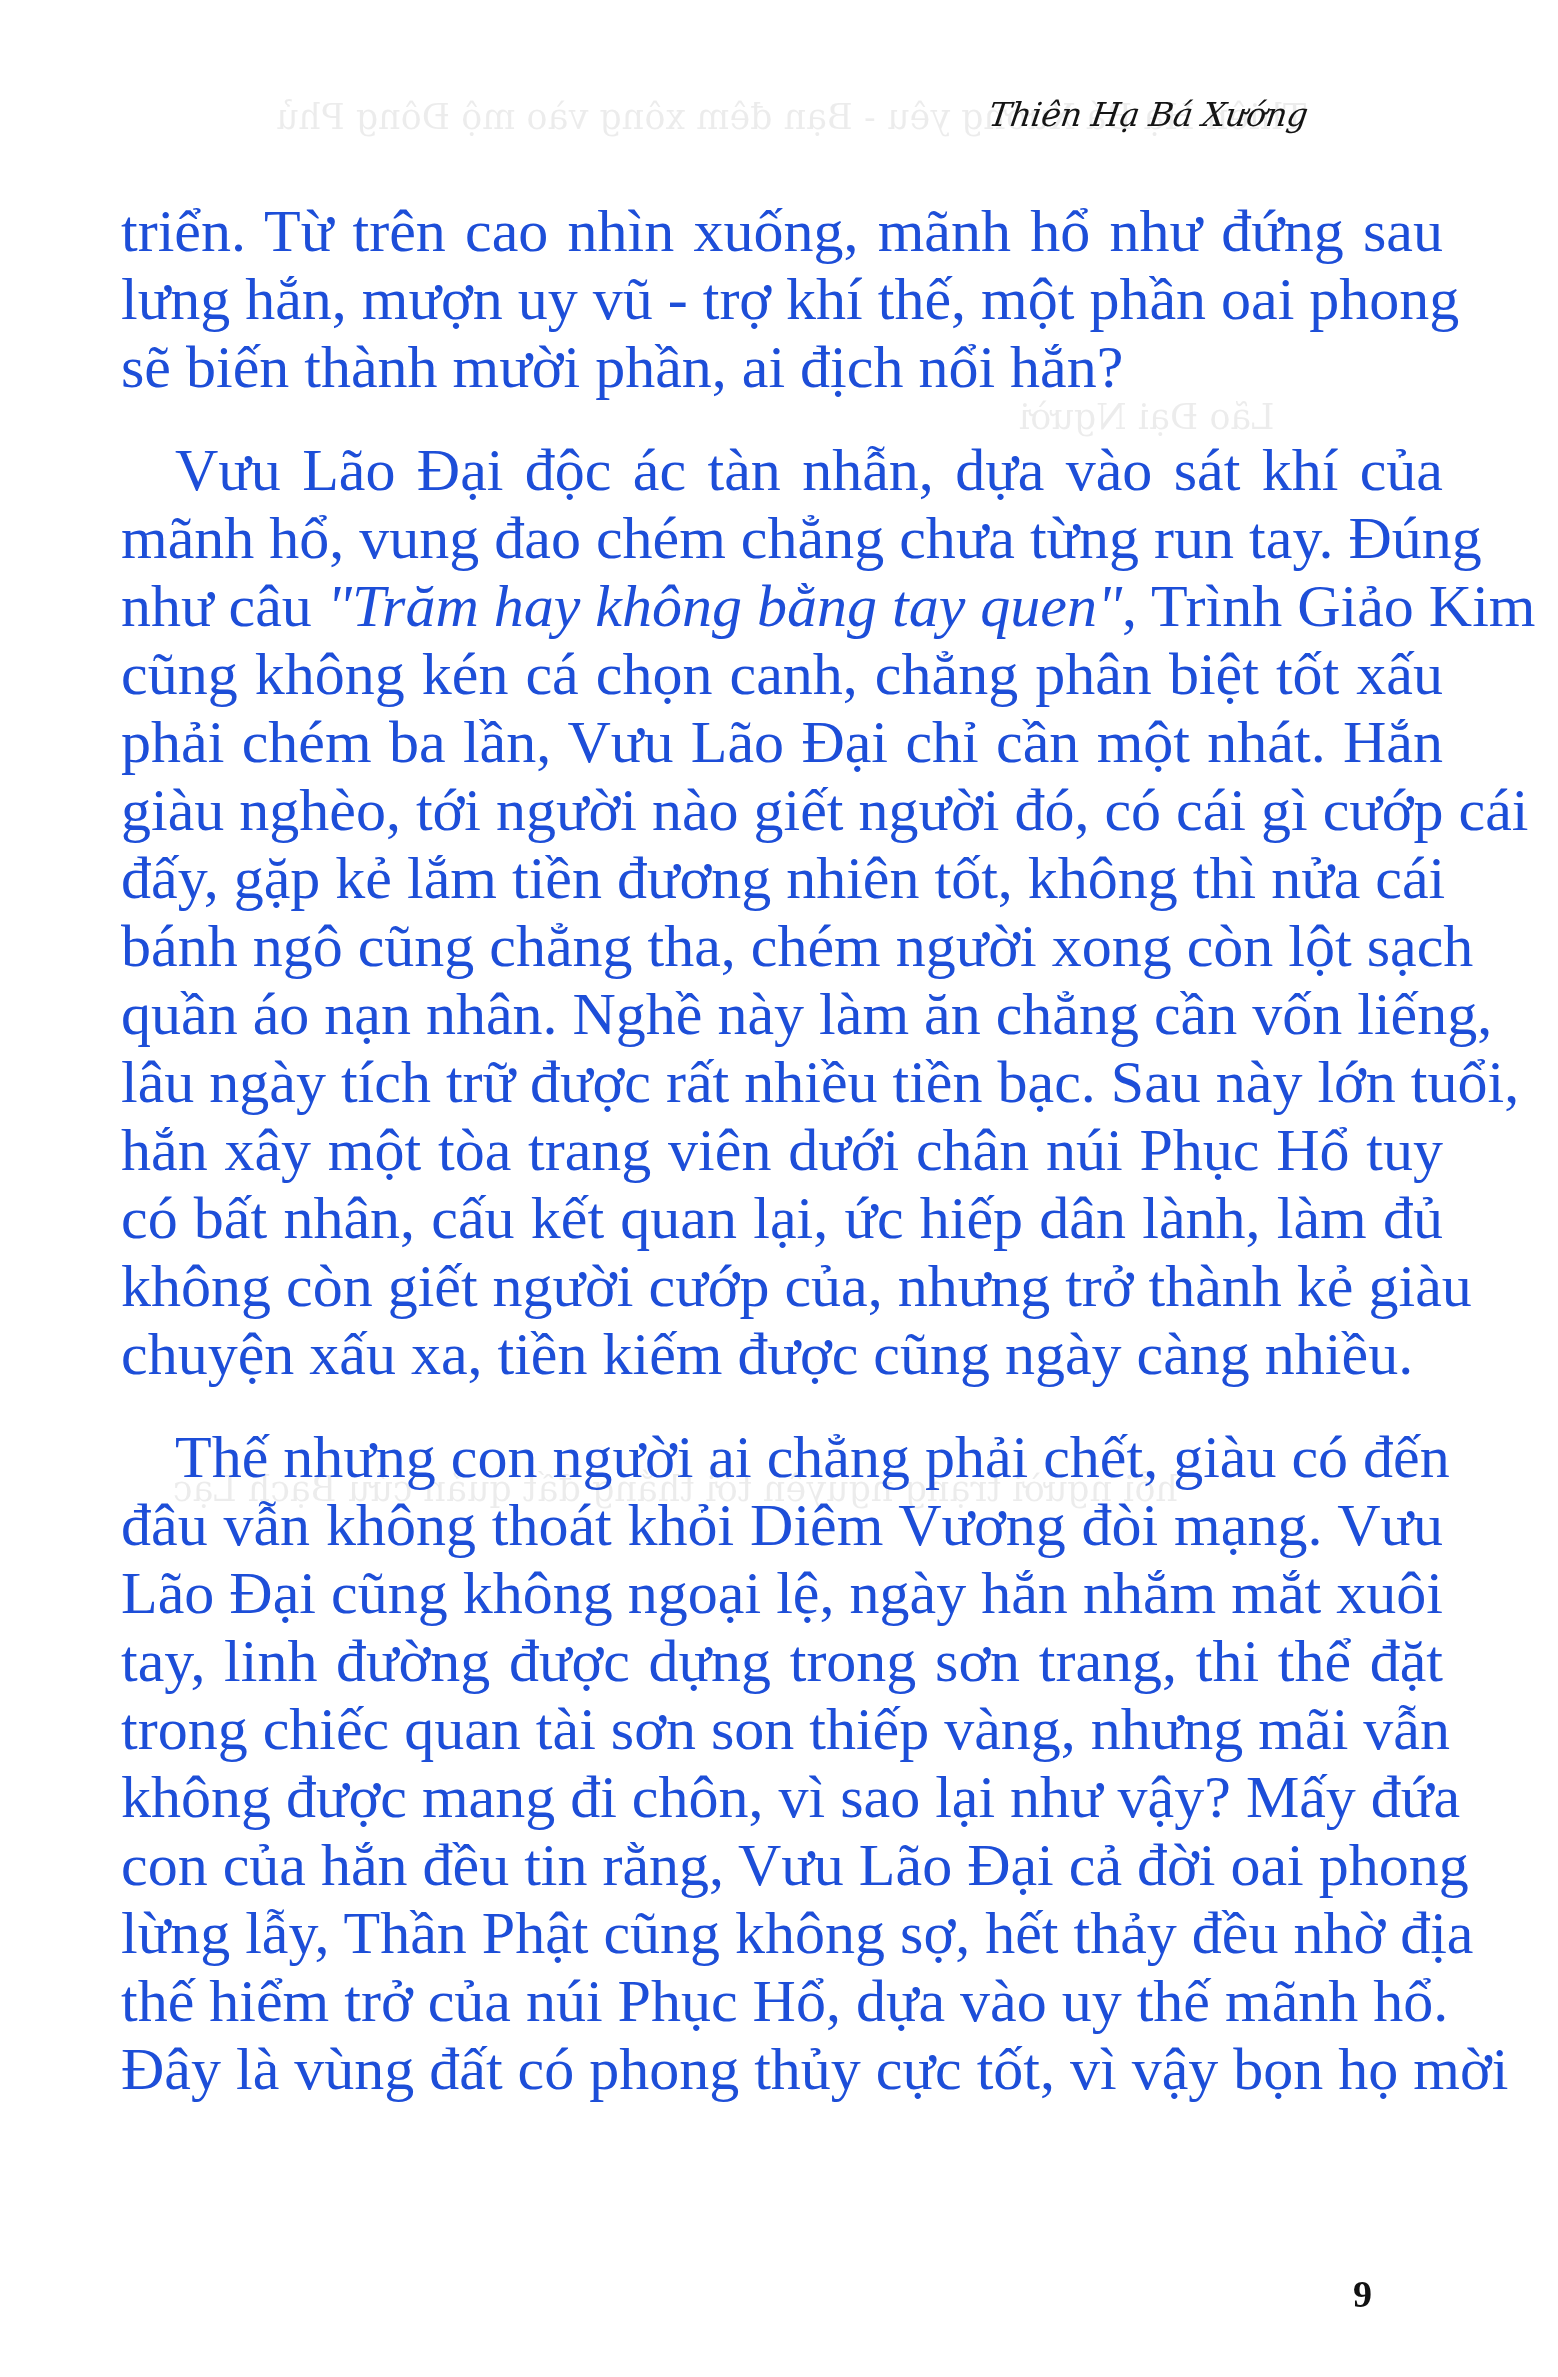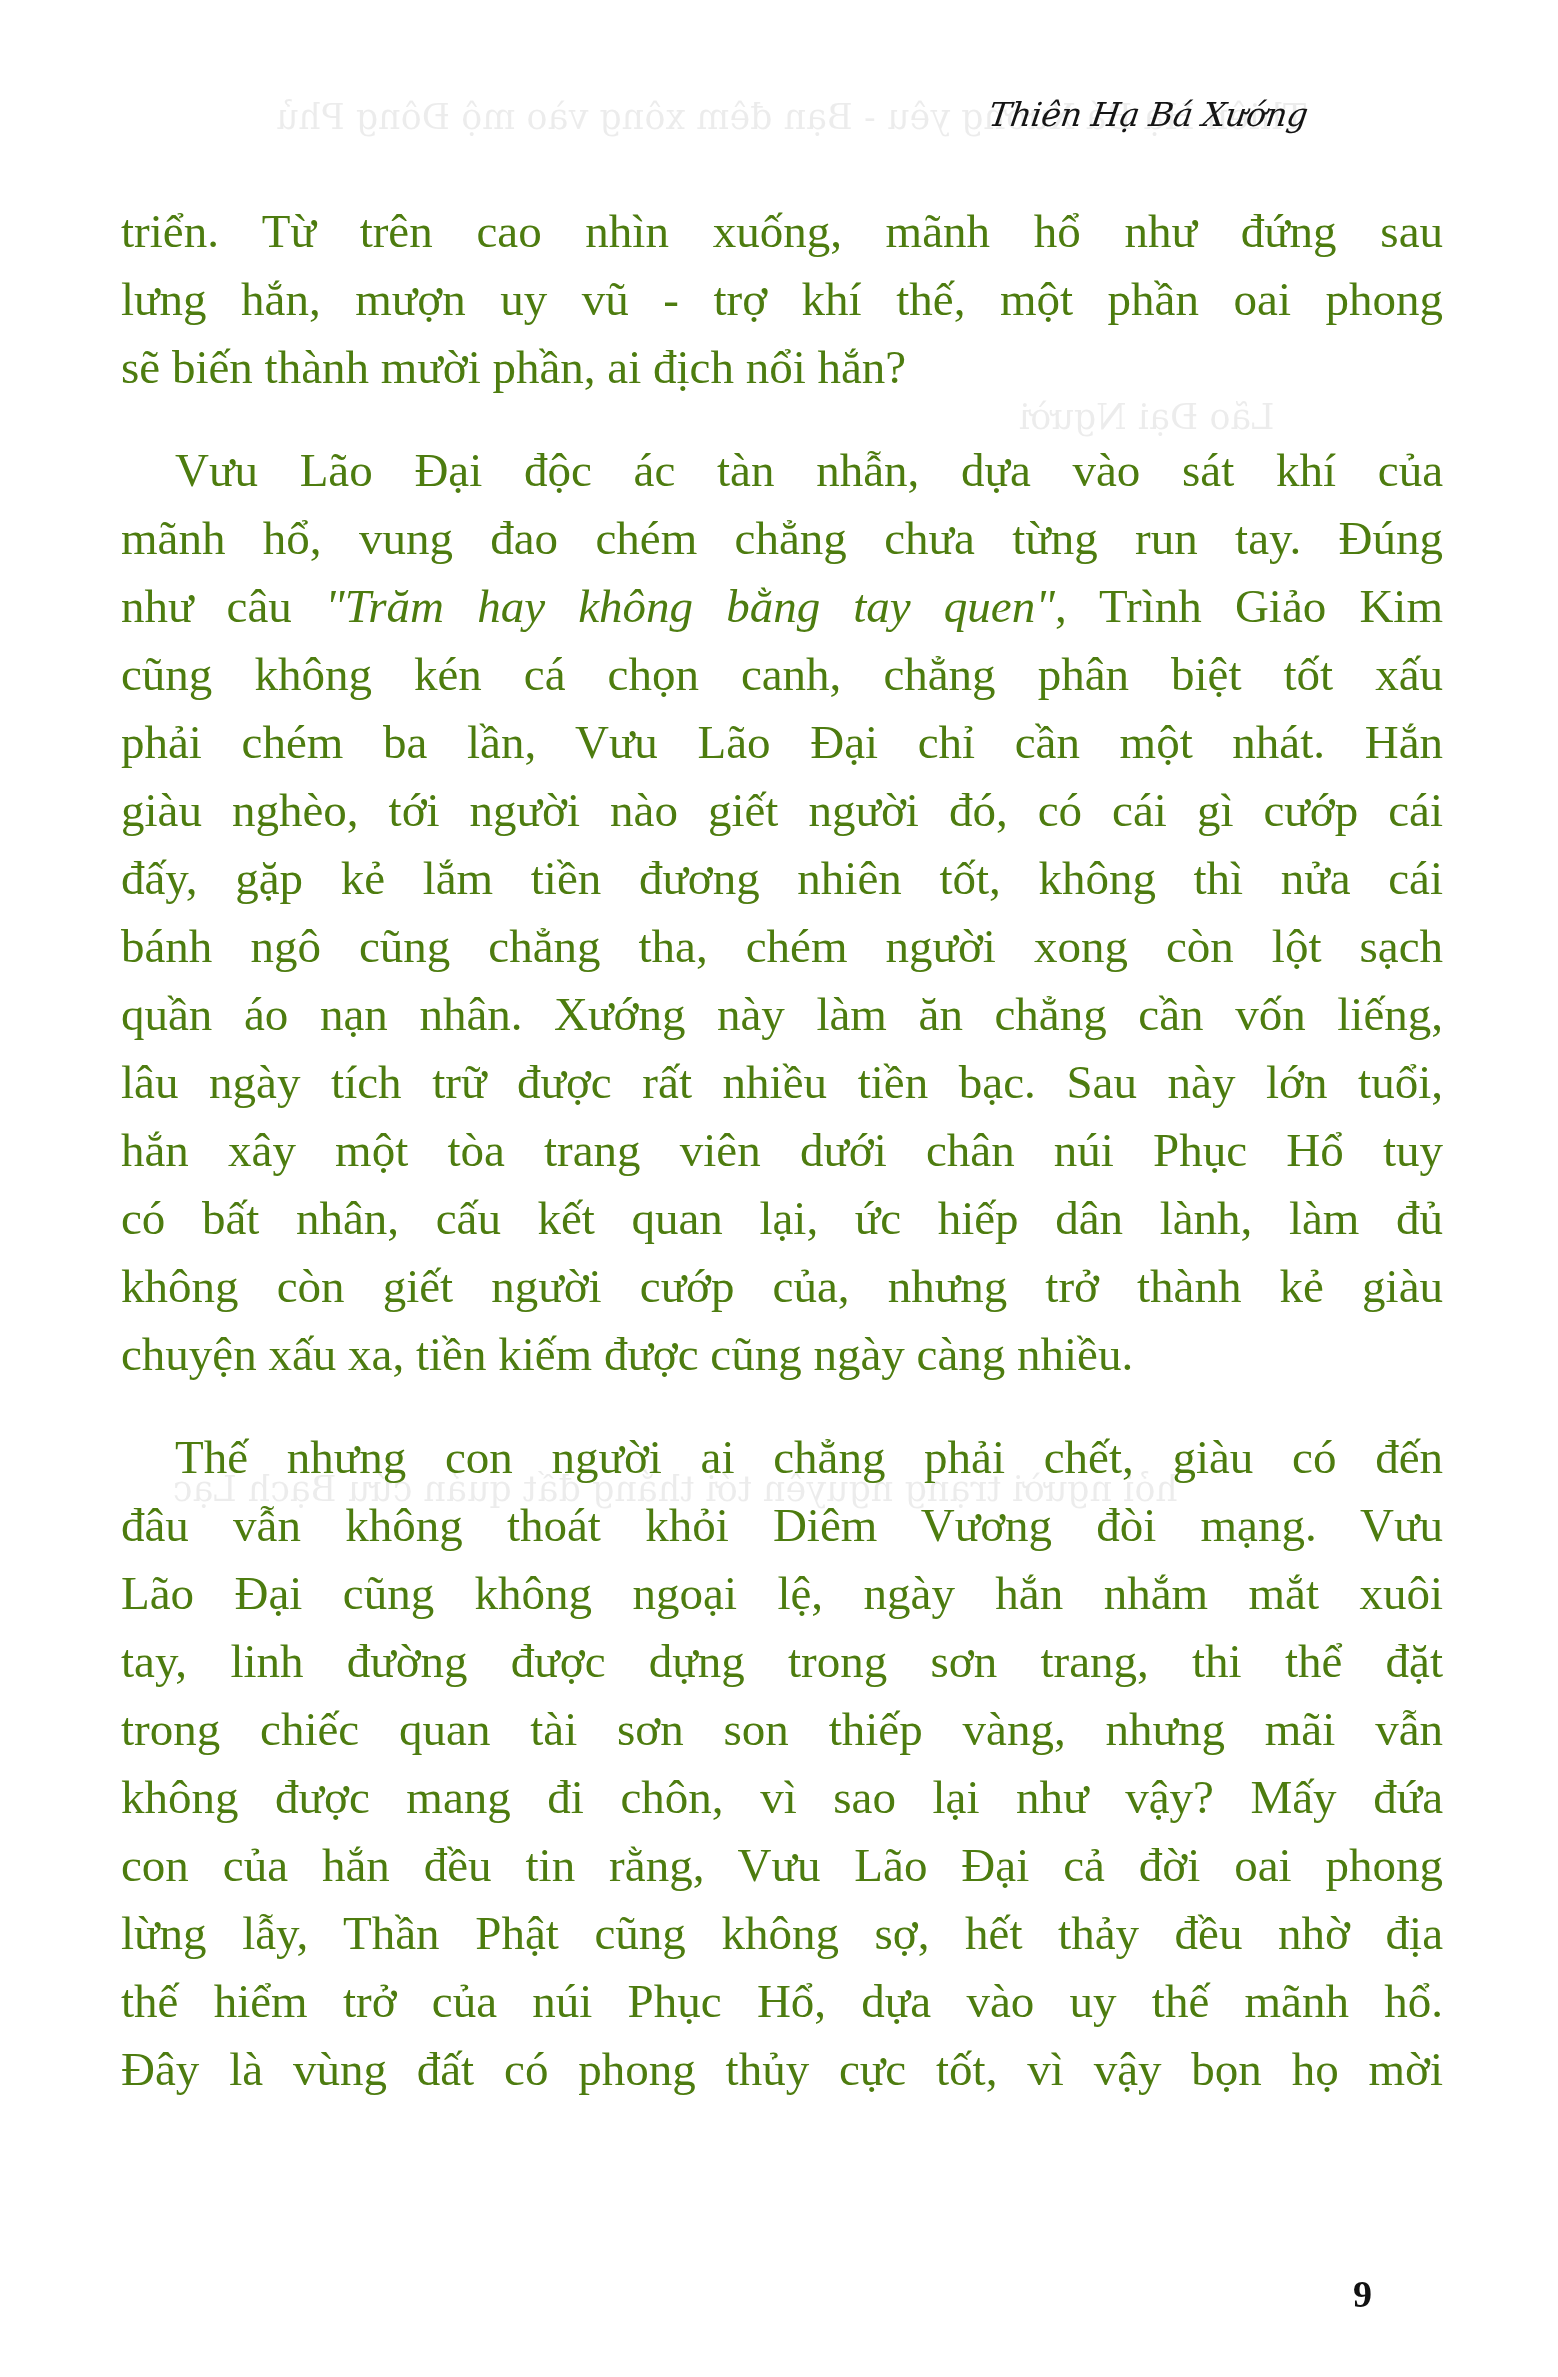--- a/index.html
+++ b/index.html
@@ -41,22 +41,22 @@
       color: #141414;
       letter-spacing: -0.4px;
       transform: skewX(-8deg);
     }
     .body-text {
       position: absolute;
       left: 121px;
       top: 197px;
       width: 1322px;
       font-family: "Liberation Serif", serif;
-      font-size: 47px;
-      color: #4d7c0f;
+      font-size: 60px;
+      color: #1d4ed8;
     }
     .line {
       display: block;
       height: 68px;
       line-height: 68px;
       white-space: nowrap;
       text-align: justify;
       text-align-last: justify;
     }
     .line.last {
@@ -101,21 +101,21 @@
     <span class="para-gap"></span>
 
     <span class="line indent">Vưu Lão Đại độc ác tàn nhẫn, dựa vào sát khí của</span>
     <span class="line">mãnh hổ, vung đao chém chẳng chưa từng run tay. Đúng</span>
     <span class="line"><span>như câu </span><span class="ital">"Trăm hay không bằng tay quen"</span><span>, Trình Giảo Kim</span></span>
     <span class="line">cũng không kén cá chọn canh, chẳng phân biệt tốt xấu</span>
     <span class="line">phải chém ba lần, Vưu Lão Đại chỉ cần một nhát. Hắn</span>
     <span class="line">giàu nghèo, tới người nào giết người đó, có cái gì cướp cái</span>
     <span class="line">đấy, gặp kẻ lắm tiền đương nhiên tốt, không thì nửa cái</span>
     <span class="line">bánh ngô cũng chẳng tha, chém người xong còn lột sạch</span>
-    <span class="line">quần áo nạn nhân. Xướng này làm ăn chẳng cần vốn liếng,</span>
+    <span class="line">quần áo nạn nhân. Nghề này làm ăn chẳng cần vốn liếng,</span>
     <span class="line">lâu ngày tích trữ được rất nhiều tiền bạc. Sau này lớn tuổi,</span>
     <span class="line">hắn xây một tòa trang viên dưới chân núi Phục Hổ tuy</span>
     <span class="line">có bất nhân, cấu kết quan lại, ức hiếp dân lành, làm đủ</span>
     <span class="line">không còn giết người cướp của, nhưng trở thành kẻ giàu</span>
     <span class="line last">chuyện xấu xa, tiền kiếm được cũng ngày càng nhiều.</span>
     <span class="para-gap"></span>
 
     <span class="line indent">Thế nhưng con người ai chẳng phải chết, giàu có đến</span>
     <span class="line">đâu vẫn không thoát khỏi Diêm Vương đòi mạng. Vưu</span>
     <span class="line">Lão Đại cũng không ngoại lệ, ngày hắn nhắm mắt xuôi</span>

